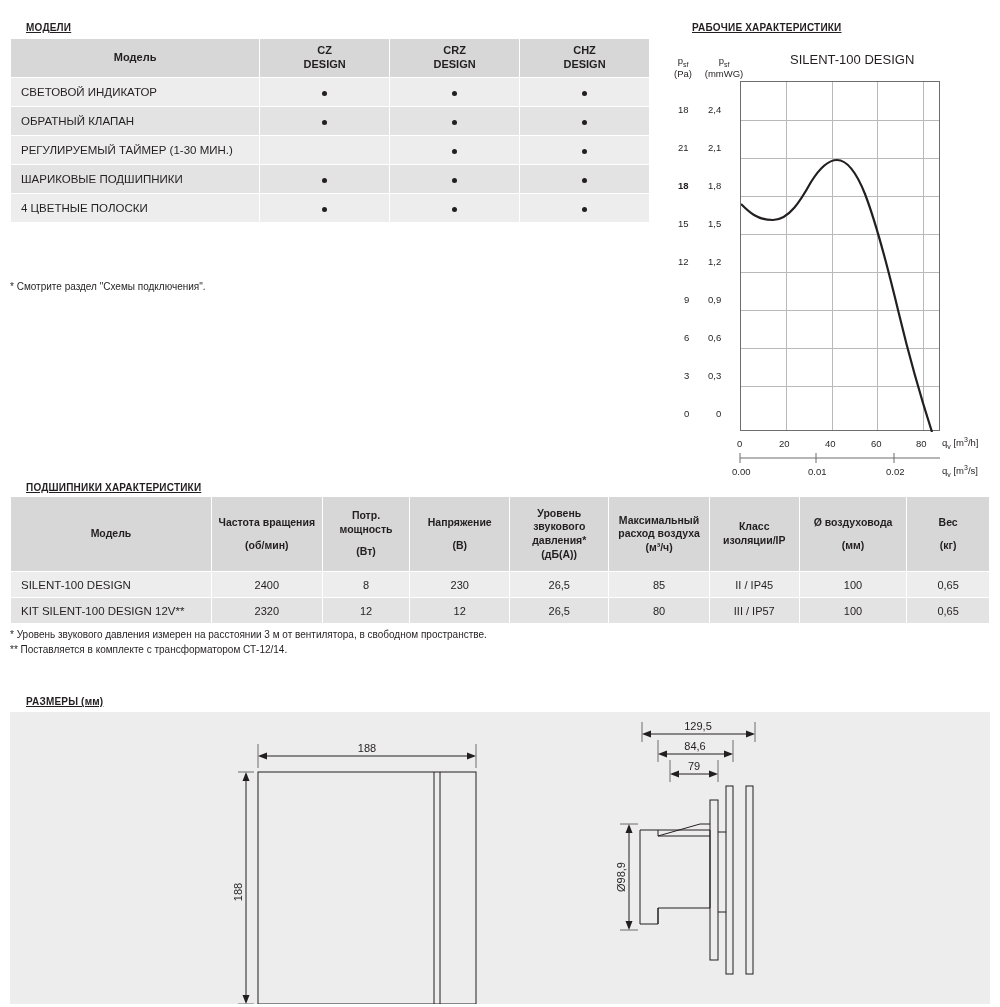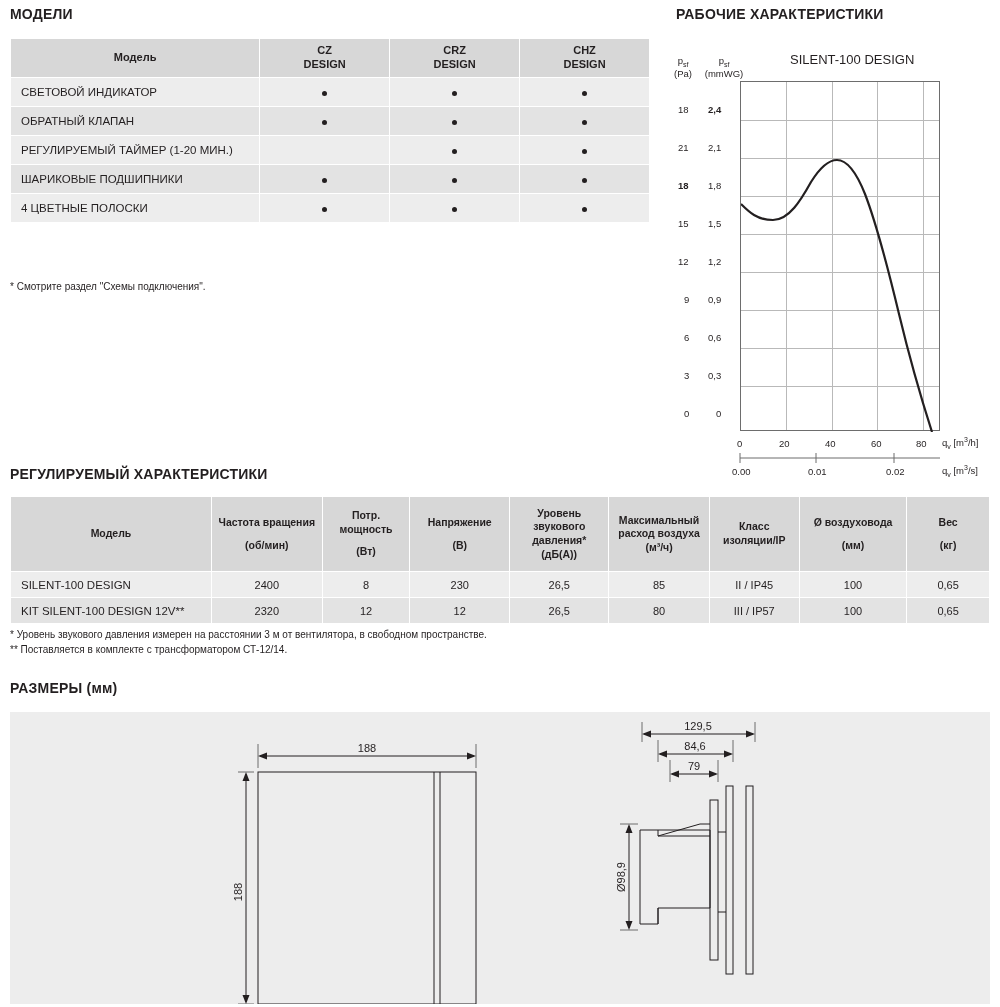--- a/index.html
+++ b/index.html
@@ -11,24 +11,25 @@
     width: 1000px;
     height: 1007px;
     position: relative;
     font-family: "Liberation Sans", sans-serif;
     color: #231f20;
     font-size: 12px;
   }
   .page { position: relative; width: 1000px; height: 1007px; }
 
   h2.section-title {
-    font-size: 14px;
+    font-size: 10px;
     font-weight: bold;
-    margin: 0;
+    margin: 16px;
     letter-spacing: 0.2px;
+    text-decoration: underline;
   }
 
   
   #models-title { position: absolute; left: 10px; top: 6px; }
   #models-table {
     position: absolute;
     left: 10px; top: 38px;
     width: 640px;
     border-collapse: collapse;
     font-size: 11.5px;
@@ -172,21 +173,21 @@
         <td><span class="dot"></span></td>
         <td><span class="dot"></span></td>
       </tr>
       <tr>
         <td class="rowlabel">ОБРАТНЫЙ КЛАПАН</td>
         <td><span class="dot"></span></td>
         <td><span class="dot"></span></td>
         <td><span class="dot"></span></td>
       </tr>
       <tr>
-        <td class="rowlabel">РЕГУЛИРУЕМЫЙ ТАЙМЕР (1-20 МИН.)</td>
+        <td class="rowlabel">РЕГУЛИРУЕМЫЙ ТАЙМЕР (1-30 МИН.)</td>
         <td></td>
         <td><span class="dot"></span></td>
         <td><span class="dot"></span></td>
       </tr>
       <tr>
         <td class="rowlabel">ШАРИКОВЫЕ ПОДШИПНИКИ</td>
         <td><span class="dot"></span></td>
         <td><span class="dot"></span></td>
         <td><span class="dot"></span></td>
       </tr>
@@ -218,21 +219,21 @@
     <div class="tick-label" style="left:18px; top:76px;">18</div>
     <div class="tick-label" style="left:18px; top:114px;">21</div>
     <div class="tick-label" style="left:18px; top:152px;font-weight:bold;">18</div>
     <div class="tick-label" style="left:18px; top:190px;">15</div>
     <div class="tick-label" style="left:18px; top:228px;">12</div>
     <div class="tick-label" style="left:24px; top:266px;">9</div>
     <div class="tick-label" style="left:24px; top:304px;">6</div>
     <div class="tick-label" style="left:24px; top:342px;">3</div>
     <div class="tick-label" style="left:24px; top:380px;">0</div>
 
-    <div class="tick-label" style="left:48px; top:76px;font-weight:bold;">2,4</div>
+    <div class="tick-label" style="left:48px; top:76px;">2,4</div>
     <div class="tick-label" style="left:48px; top:114px;">2,1</div>
     <div class="tick-label" style="left:48px; top:152px;">1,8</div>
     <div class="tick-label" style="left:48px; top:190px;">1,5</div>
     <div class="tick-label" style="left:48px; top:228px;">1,2</div>
     <div class="tick-label" style="left:48px; top:266px;">0,9</div>
     <div class="tick-label" style="left:48px; top:304px;">0,6</div>
     <div class="tick-label" style="left:48px; top:342px;">0,3</div>
     <div class="tick-label" style="left:56px; top:380px;">0</div>
 
     <div id="plot">
@@ -269,21 +270,21 @@
     <div class="tick-label" style="left:282px; top:436px;">q<sub style="font-size:7px">v</sub> [m<sup style="font-size:7px">3</sup>/s]</div>
 
     <svg style="position:absolute;left:0;top:0;pointer-events:none" width="340" height="460">
       <line x1="80" y1="430" x2="280" y2="430" stroke="#6d6d6d" stroke-width="1"></line>
       <line x1="80" y1="425" x2="80" y2="435" stroke="#6d6d6d" stroke-width="1"></line>
       <line x1="156" y1="425" x2="156" y2="435" stroke="#6d6d6d" stroke-width="1"></line>
       <line x1="234" y1="425" x2="234" y2="435" stroke="#6d6d6d" stroke-width="1"></line>
     </svg>
   </div>
 
-  <h2 class="section-title" id="tech-title">РЕГУЛИРУЕМЫЙ ХАРАКТЕРИСТИКИ</h2>
+  <h2 class="section-title" id="tech-title">ПОДШИПНИКИ ХАРАКТЕРИСТИКИ</h2>
 
   <table id="tech-table">
     <thead>
       <tr>
         <th style="width:202px">
           <div>Модель</div>
         </th>
         <th style="width:108px">
           <div>Частота вращения</div>
           <div style="height:9px"></div>

